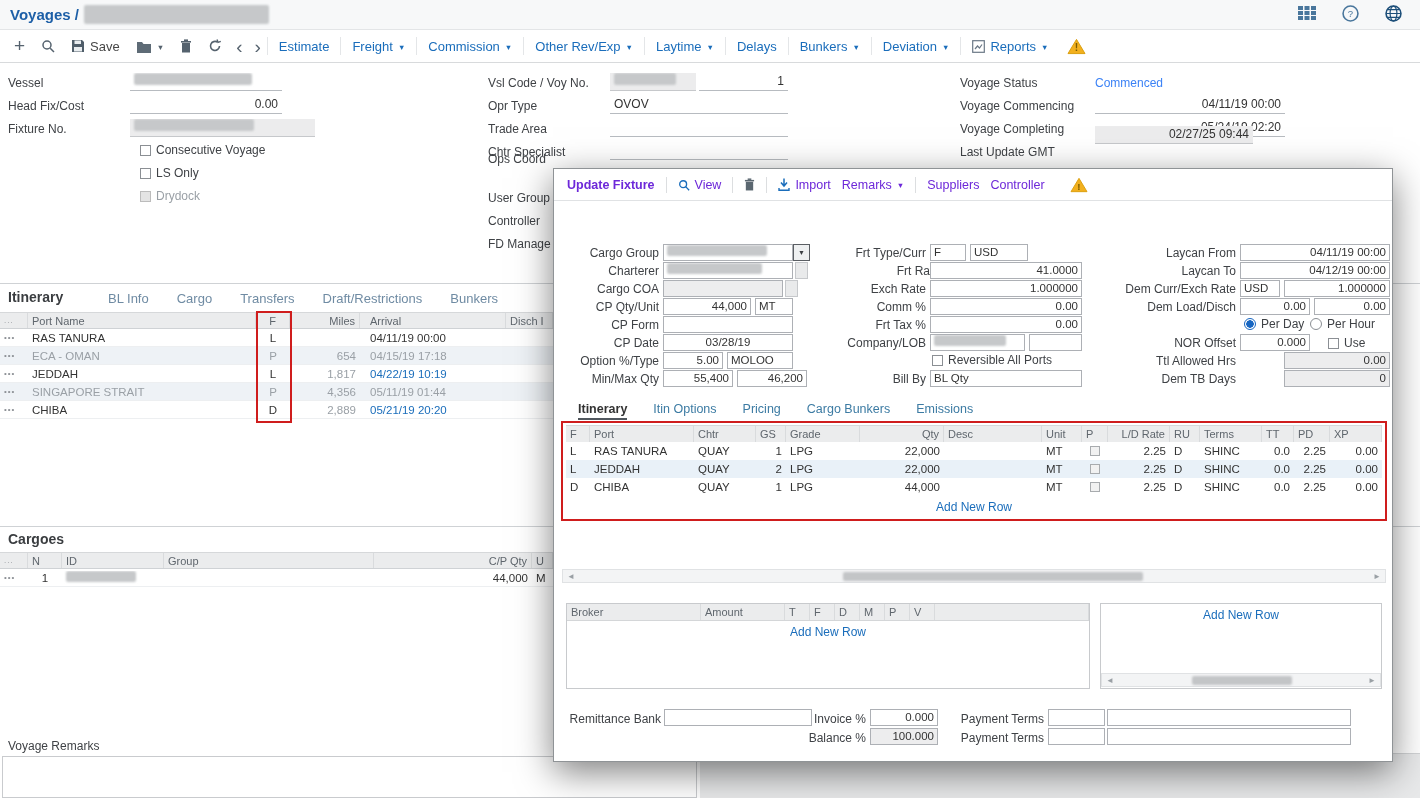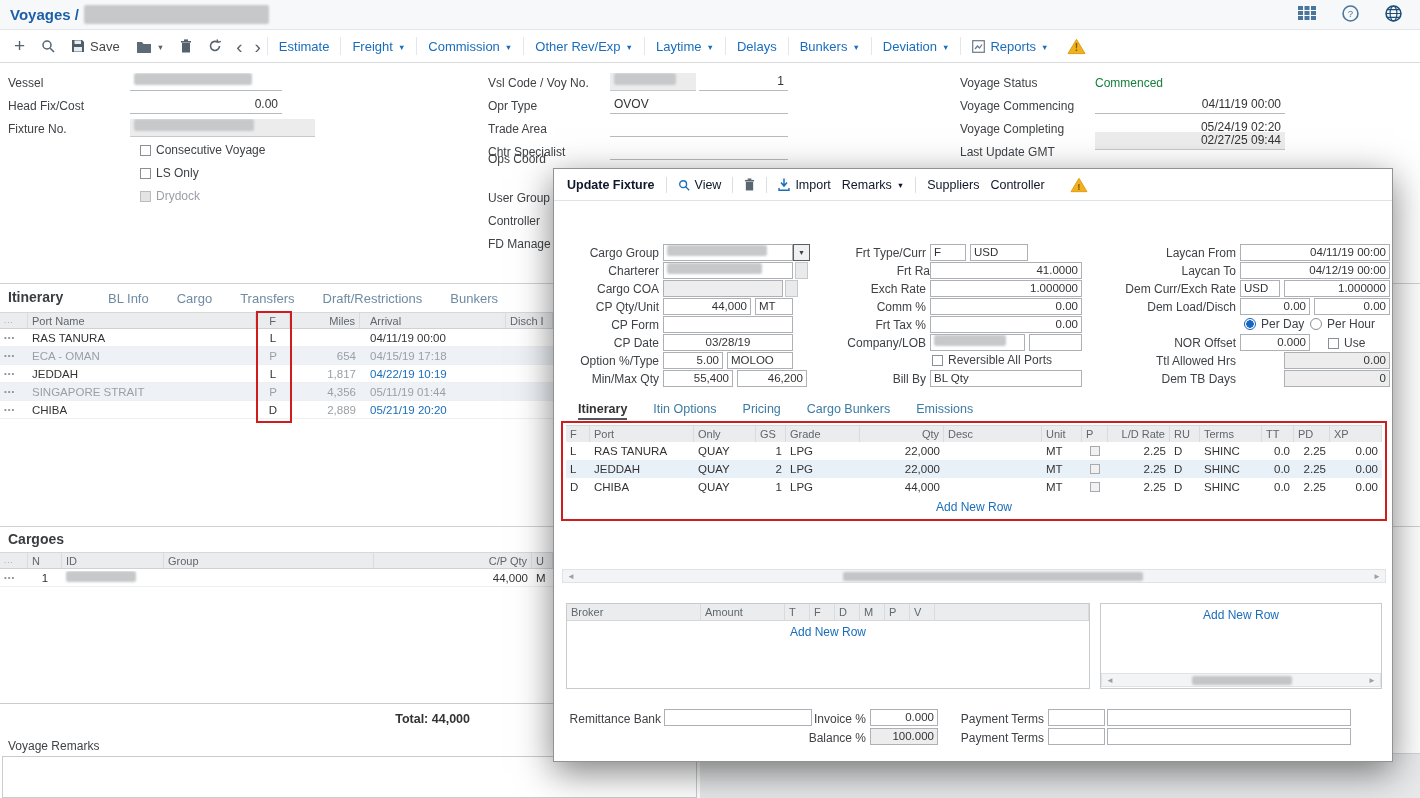--- a/index.html
+++ b/index.html
@@ -54,21 +54,21 @@
 .dots{color:#8d9196;font-size:8px;letter-spacing:1px}
 .itin-t .grow{grid-template-columns:28px 228px 34px 70px 146px 47px}
 .cargo-t .grow{grid-template-columns:28px 34px 102px 210px 158px 21px}
 
 .modal{position:absolute;left:553px;top:168px;width:840px;height:594px;background:#fff;border:1px solid #8f9396;box-shadow:0 10px 34px rgba(0,0,0,.5);z-index:10}
 .mtitle{height:38px;background:#191c20;display:flex;align-items:center;padding:0 15px;color:#fff}
 .mtitle .t{font-weight:bold;font-size:13.5px}
 .mctl{margin-left:auto;display:flex;gap:30px;align-items:center}
 .mctl span{cursor:pointer;font-size:16px;line-height:1}
 .mtb{height:32px;border-bottom:1px solid #e0e2e4;display:flex;align-items:center;padding:0 13px;gap:11px;font-size:12.5px}
-.mtb .itm{color:#0f172a;display:flex;align-items:center;gap:5px;white-space:nowrap;cursor:pointer}
+.mtb .itm{color:#6d28d9;display:flex;align-items:center;gap:5px;white-space:nowrap;cursor:pointer}
 .mtb .bold{font-weight:bold}
 .sep{width:1px;height:16px;background:#dcdee0}
 .mtabs{position:absolute;left:24px;top:233px;display:flex;gap:26px;font-size:12.5px;color:#3c7ba3}
 .mtab-on{color:#333;font-weight:bold;border-bottom:2px solid #50575e;padding-bottom:2px}
 .mgrid .grow{grid-template-columns:24px 104px 62px 30px 74px 84px 98px 40px 26px 62px 30px 62px 32px 36px auto;border-bottom:none}
 .addrow{text-align:center;color:#1a6dbb;font-size:12px;padding-top:4px;cursor:pointer}
 .hscroll{position:absolute;height:14px;background:#f3f4f5;border:1px solid #e0e2e4;color:#9aa0a5}
 .hscroll .la,.hscroll .ra{position:absolute;top:2px;font-size:8px}
 .hscroll .la{left:4px}.hscroll .ra{right:4px}
 .hthumb{position:absolute;top:2px;height:9px;background:#c3c5c7;border-radius:2px;filter:blur(1px)}
@@ -223,27 +223,27 @@
   <div class="lbl" style="left:488px;top:122px">Trade Area</div>
   <div class="inp" style="left:610px;top:119px;width:178px"></div>
   <div class="lbl" style="left:488px;top:145px">Chtr Specialist</div>
   <div class="inp" style="left:610px;top:142px;width:178px"></div>
   <div class="lbl" style="left:488px;top:152px">Ops Coord</div>
   <div class="lbl" style="left:488px;top:191px">User Group</div>
   <div class="lbl" style="left:488px;top:214px">Controller</div>
   <div class="lbl" style="left:488px;top:237px">FD Manage</div>
 
   <div class="lbl" style="left:960px;top:76px">Voyage Status</div>
-  <div class="lbl" style="left:1095px;top:76px;color:#15803d">Commenced</div>
+  <div class="lbl" style="left:1095px;top:76px;color:#3b82f6">Commenced</div>
   <div class="lbl" style="left:960px;top:99px">Voyage Commencing</div>
   <div class="inp num" style="left:1095px;top:96px;width:190px">04/11/19 00:00</div>
   <div class="lbl" style="left:960px;top:122px">Voyage Completing</div>
   <div class="inp num" style="left:1095px;top:119px;width:190px">05/24/19 02:20</div>
   <div class="lbl" style="left:960px;top:145px">Last Update GMT</div>
-  <div class="inp ro num" style="left:1095px;top:132px;width:190px">02/27/25 09:44</div>
+  <div class="inp ro num" style="left:1095px;top:126px;width:158px">02/27/25 09:44</div>
 
   <div class="sect-line" style="top:283px"></div>
   <div class="sect-title" style="left:8px;top:289px">Itinerary</div>
   <div class="itabs" style="left:108px;top:291px">
     <span>BL Info</span>
     <span>Cargo</span>
     <span>Transfers</span>
     <span>Draft/Restrictions</span>
     <span>Bunkers</span>
   </div>
@@ -314,23 +314,20 @@
     <div class="grow">
       <div class="c dots">•••</div>
       <div class="c ctr">1</div>
       <div class="c"><span class="redact" style="width:70px;height:11px"></span></div>
       <div class="c"></div>
       <div class="c r">44,000</div>
       <div class="c">M</div>
     </div>
   </div>
 
-  <div class="abs" style="left:0;top:703px;width:700px;height:30px;border-top:1px solid #c9cbce">
-    <div style="position:absolute;right:230px;top:8px;font-weight:bold;font-size:12.5px;color:#333">Total: 44,000</div>
-  </div>
   <div class="lbl" style="left:8px;top:739px">Voyage Remarks</div>
   <div class="abs" style="left:2px;top:756px;width:695px;height:42px;background:#fff;border:1px solid #c9cbce"></div>
   <div class="abs" style="left:700px;top:753px;width:720px;height:45px;background:#e8e9ea;border-top:1px solid #d1d3d5"></div>
 
   <div class="modal">
     <div class="mtb">
       <span class="itm bold">Update Fixture</span>
       <span class="sep"></span>
       <span class="itm">
           <svg width="12" height="12" viewBox="0 0 14 14">
@@ -450,21 +447,21 @@
       <span>Itin Options</span>
       <span>Pricing</span>
       <span>Cargo Bunkers</span>
       <span>Emissions</span>
     </div>
 
     <div class="grid-t mgrid" style="left:12px;top:256px;width:816px">
       <div class="grow ghead">
         <div class="c">F</div>
         <div class="c">Port</div>
-        <div class="c">Only</div>
+        <div class="c">Chtr</div>
         <div class="c">GS</div>
         <div class="c">Grade</div>
         <div class="c r">Qty</div>
         <div class="c">Desc</div>
         <div class="c">Unit</div>
         <div class="c">P</div>
         <div class="c r">L/D Rate</div>
         <div class="c">RU</div>
         <div class="c">Terms</div>
         <div class="c">TT</div>

